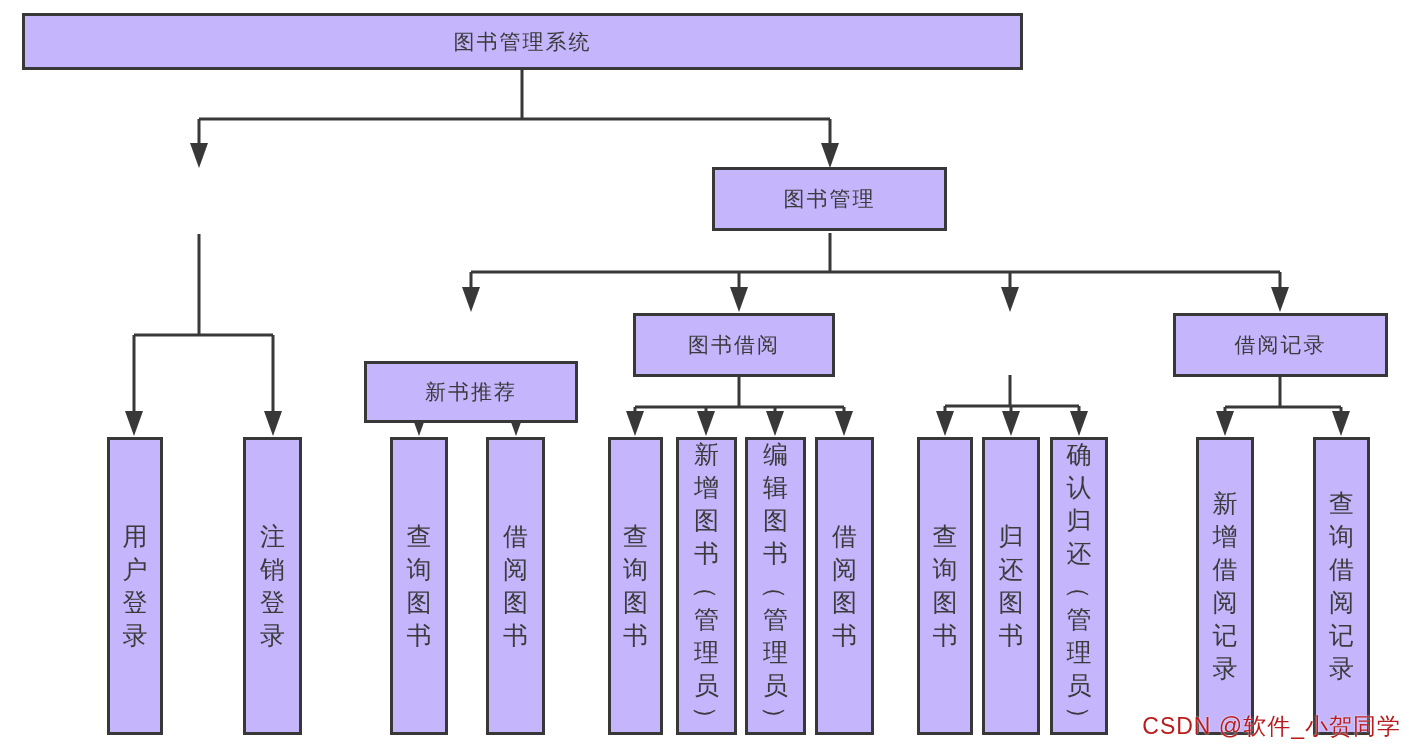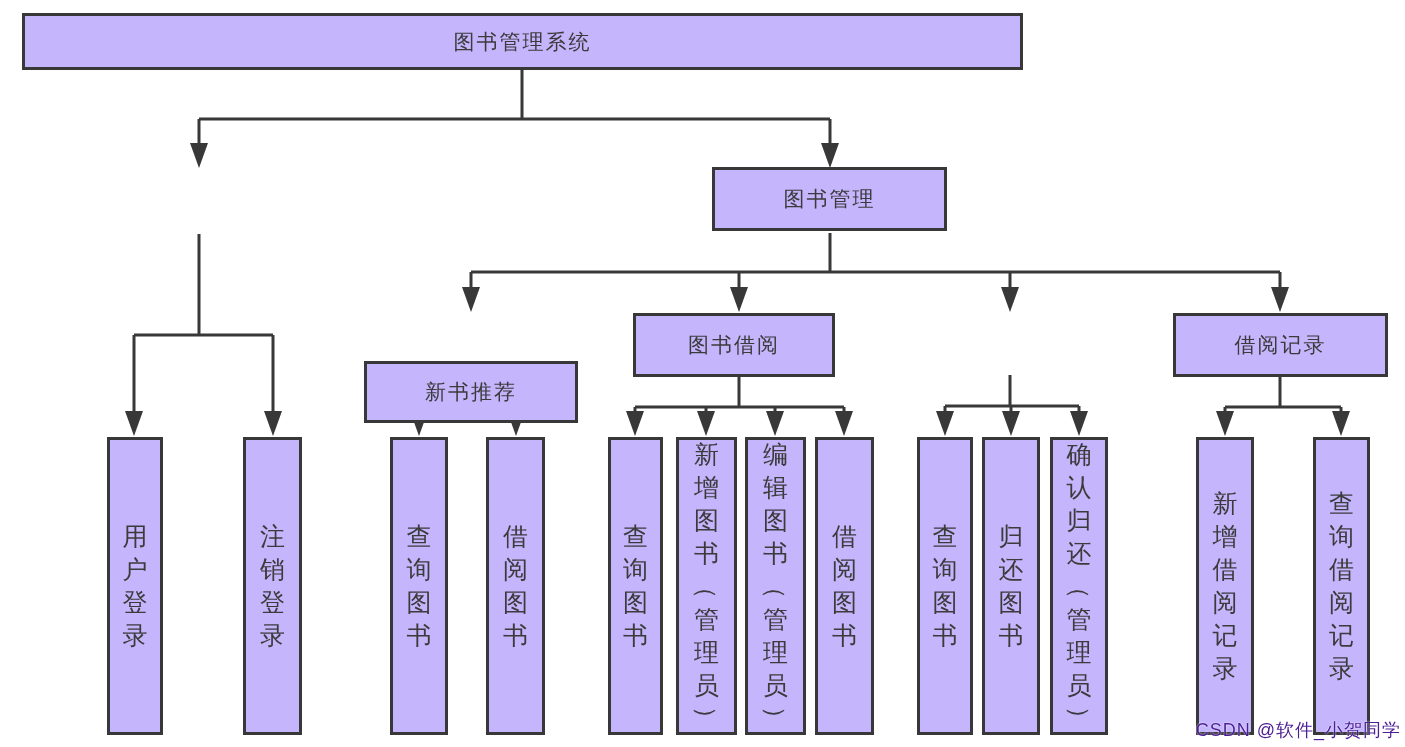--- a/index.html
+++ b/index.html
@@ -72,22 +72,22 @@
     display: block;
     font-size: 25px;
     line-height: 33px;
     text-align: center;
   }
   .vchar.rot { transform: rotate(90deg); }
   .watermark {
     position: absolute;
     right: 4px;
     bottom: 5px;
-    font-size: 18px;
-    color: #4c1d95;
+    font-size: 23px;
+    color: #b91c1c;
     letter-spacing: 1px;
     white-space: nowrap;
     text-shadow: 0 0 2px #ffffff;
   }
   svg path { stroke: #383838; stroke-width: 3; fill: none; }
   svg polygon { fill: #383838; stroke: none; }
 </style>
 </head>
 <body>
 

